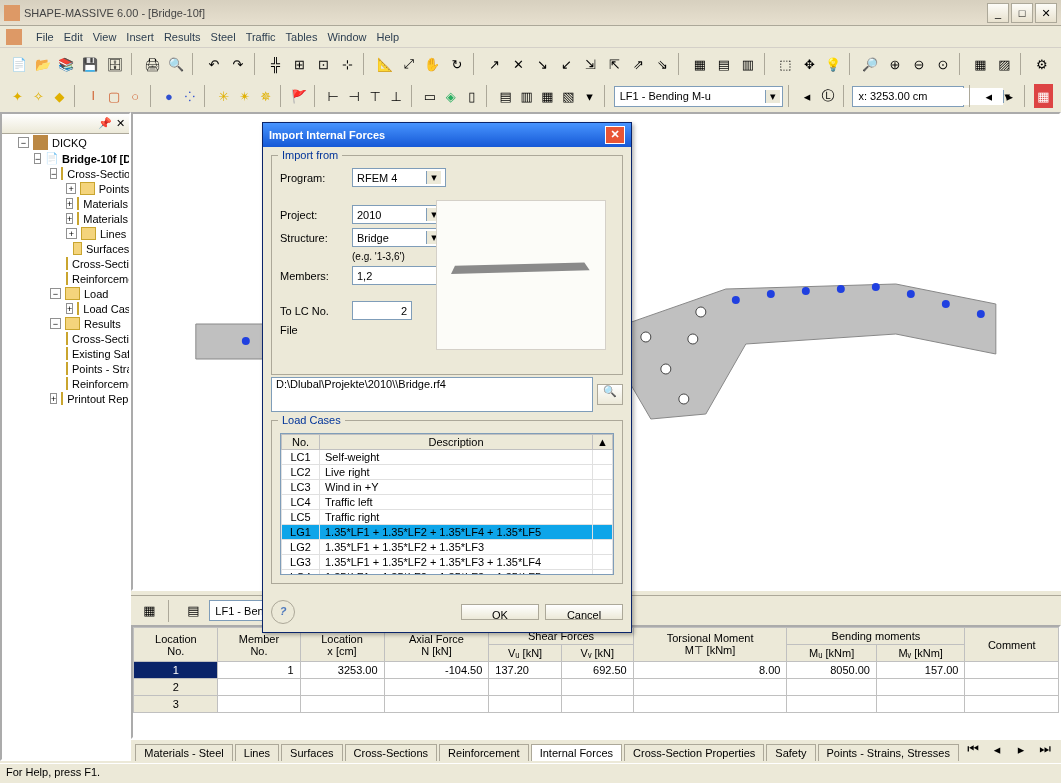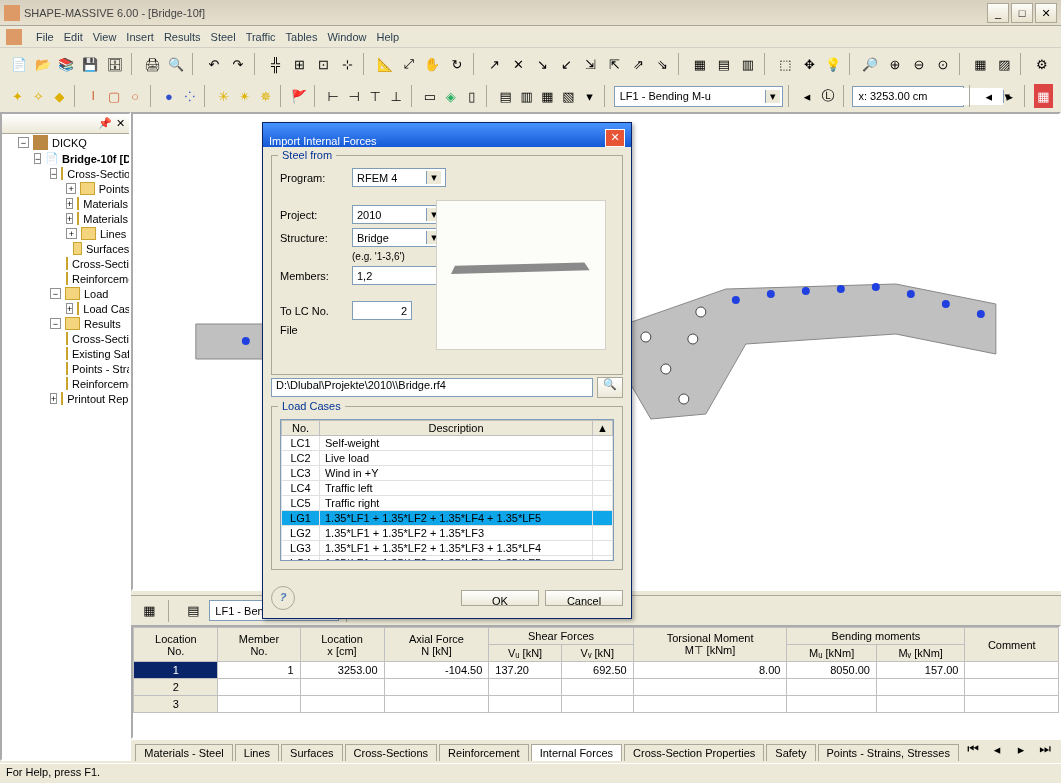--- a/index.html
+++ b/index.html
@@ -48,33 +48,33 @@
 .tabs-row{height:22px; display:flex; align-items:flex-end; padding:0 4px; background:#ece9d8; border-top:1px solid #fff;}
 .tab{padding:2px 8px; background:#ece9d8; border:1px solid #aca899; border-bottom:none; margin-right:2px; white-space:nowrap;}
 .tab.active{background:#fff;}
 .tabs-nav{margin-left:auto;display:flex;}
 
 
 .statusbar{position:absolute; bottom:0; height:20px; width:100%; background:#ece9d8; border-top:1px solid #fff; padding:2px 6px;}
 
 
 .dialog{position:absolute; left:262px; top:122px; width:370px; background:#ece9d8; border:1px solid #0a246a; box-shadow:2px 2px 4px rgba(0,0,0,0.3);}
-.dlg-title{background:linear-gradient(#4894fe,#1558d6); color:#fff; height:24px; display:flex; align-items:flex-end; padding:0 6px; font-weight:normal;}
+.dlg-title{background:linear-gradient(#4894fe,#1558d6); color:#fff; height:24px; display:flex; align-items:center; padding:0 6px; font-weight:bold;}
 .dlg-title .x{margin-left:auto; width:20px; height:18px; background:#e85535; color:#fff; text-align:center; border:1px solid #fff; line-height:15px;}
 .grp{border:1px solid #aca899; margin:8px; padding:8px 8px 8px 8px; position:relative;}
 .grp-title{position:absolute; top:-7px; left:6px; background:#ece9d8; padding:0 4px; color:#003399;}
 .frm-row{display:flex; align-items:center; margin:4px 0;}
 .frm-row label{width:72px;}
 .combo,.txt{height:19px; background:#fff; border:1px solid #7f9db9; padding:0 4px; width:94px;}
 .combo{display:flex; align-items:center;}
 .combo .dd{margin-left:auto;width:15px;text-align:center;background:#ece9d8;border-left:1px solid #7f9db9;}
 .preview{position:absolute; right:16px; top:44px; width:170px; height:150px; background:#fcfcf8; border:1px solid #d4d0c8;}
 .preview .shape{position:absolute; top:40%; left:10%; width:80%; height:16px; background:#8a8a8a; transform: perspective(200px) rotateX(60deg) rotateZ(-3deg);}
 .file-row{display:flex; align-items:center; margin:4px 8px;}
-.file-row .t{flex:1; height:19px; background:#fff;border:1px solid #7f9db9; padding:0 4px; white-space:nowrap;overflow:hidden;}
+.file-row .t{flex:1; height:35px; background:#fff;border:1px solid #7f9db9; padding:0 4px; white-space:nowrap;overflow:hidden;}
 .file-row .b{width:26px; height:21px; background:linear-gradient(#fff,#ece9d8); border:1px solid #aca899; margin-left:4px; text-align:center;}
 .lc-grid{background:#fff;border:1px solid #7f9db9;height:142px; overflow:hidden; margin-top:4px;}
 .lc-grid table{width:100%; border-collapse:collapse;}
 .lc-grid th{background:#ece9d8; border:1px solid #c0c0c0; font-weight:normal; padding:1px 4px;}
 .lc-grid td{border:1px solid #e0e0e0; padding:1px 5px;}
 .lc-sel{background:#0ea5e9;}
 .dlg-btns{display:flex; padding:8px; gap:6px; align-items:center;}
 .btn{width:78px;height:16px; background:linear-gradient(#fff,#ece9d8); border:1px solid #aca899; text-align:center; line-height:20px;}
 .help-btn{width:24px;height:24px;border:1px solid #aca899;border-radius:12px;text-align:center;line-height:21px;font-style:italic;color:#4d78bd;font-weight:bold;}
 
@@ -451,21 +451,21 @@
     </div>
   </div>
 </div>
 
 <div class="dialog">
   <div class="dlg-title">
     <span>Import Internal Forces</span>
     <div class="x">✕</div>
   </div>
   <div class="grp" style="height:220px;">
-    <div class="grp-title">Steel from</div>
+    <div class="grp-title">Import from</div>
     <div class="preview">
         <div class="shape"></div>
       </div>
     <div class="frm-row">
         <label>Program:</label>
       <div class="combo">
           <span>RFEM 4</span>
           <span class="dd">▾</span>
         </div>
       </div>
@@ -515,21 +515,21 @@
             </tr>
           </thead>
         <tbody id="lc-body">
             <tr>
               <td style="text-align:center">LC1</td>
               <td>Self-weight</td>
               <td></td>
             </tr>
             <tr>
               <td style="text-align:center">LC2</td>
-              <td>Live load</td>
+              <td>Live right</td>
               <td></td>
             </tr>
             <tr>
               <td style="text-align:center">LC3</td>
               <td>Wind in +Y</td>
               <td></td>
             </tr>
             <tr>
               <td style="text-align:center">LC4</td>
               <td>Traffic left</td>

